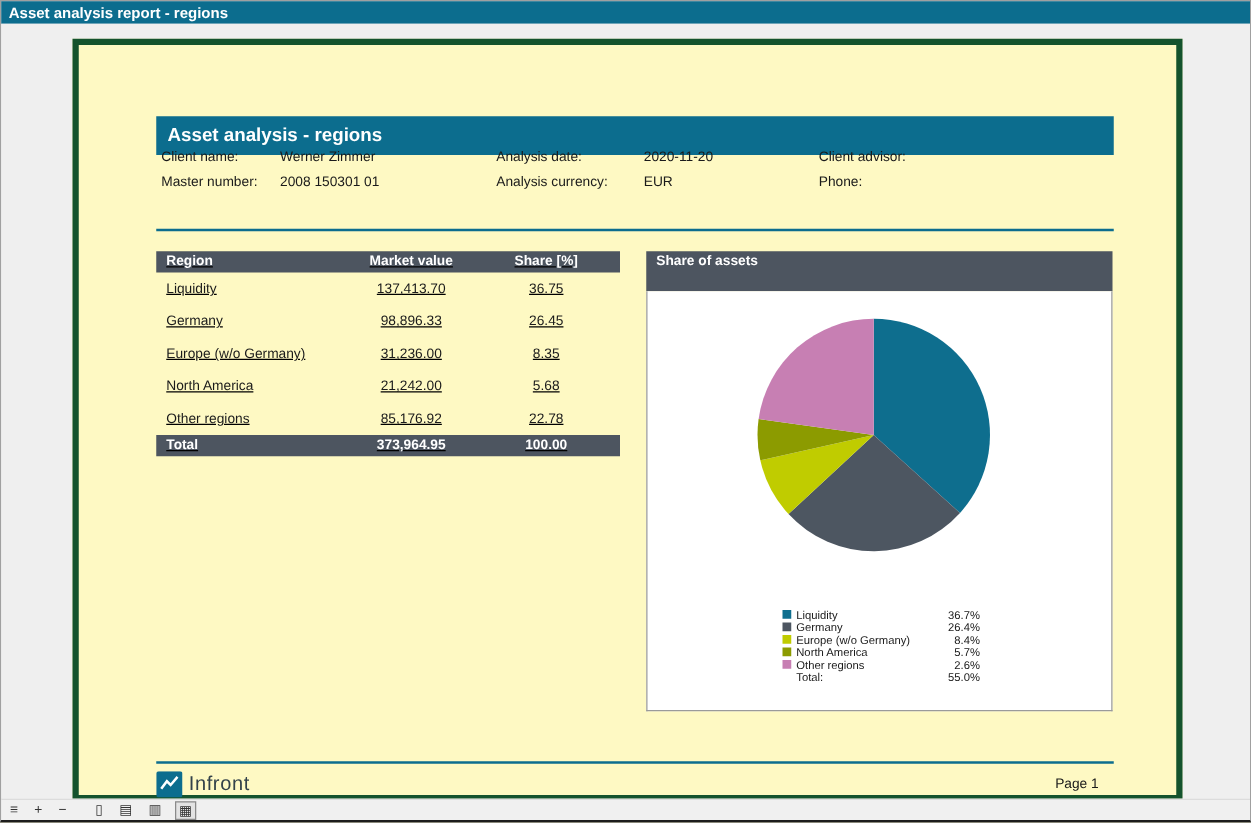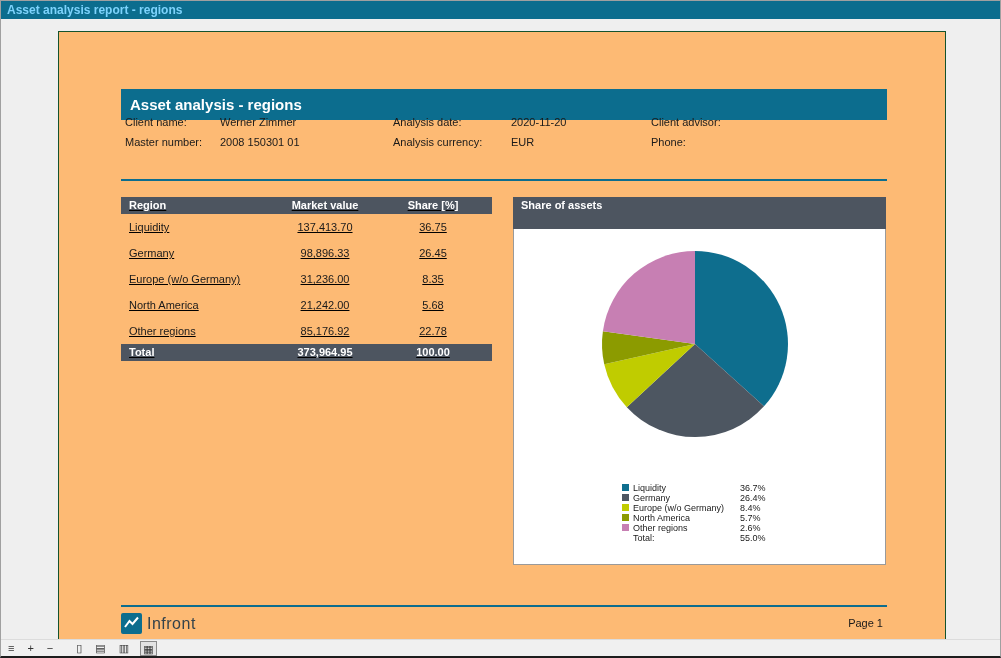--- a/index.html
+++ b/index.html
@@ -10,30 +10,30 @@
     background:#efefef;
     border:1px solid #a0a0a0;
     border-bottom:2px solid #1c1c1c;
   }
   :root {
     --accent-teal:#0c6d8e;
     --header-slate:#4d5560;
   }
   .titlebar {
     position:absolute; left:0; top:0; right:0; height:18px;
-    background:var(--accent-teal); color:#7dd3fc;
+    background:var(--accent-teal); color:#ffffff;
     font-size:12px; font-weight:bold; line-height:18px; padding-left:6px;
   }
   .workspace {
     position:absolute; left:0; top:18px; right:0; bottom:17px;
     background:#efefef; overflow:hidden;
   }
   .page {
     position:absolute; left:57px; top:12px; width:888px; height:610px;
-    background:#fdba74; border:1px solid #14532d;
+    background:#fef9c3; border:5px solid #14532d;
   }
   .band {
     position:absolute; left:62px; top:57px; width:766px; height:31px;
     background:var(--accent-teal); color:#fff;
     font-size:15px; font-weight:bold; line-height:31px; padding-left:9px;
   }
   .client-info {
     position:absolute; left:66px; top:84px; width:800px;
     display:grid; grid-template-columns:95px 173px 118px 140px 150px 1fr;
     grid-auto-rows:20px; font-size:11px; color:#1a1a1a;
@@ -64,21 +64,21 @@
     font-size:11px; height:32px; line-height:17px; padding-left:8px;
   }
   .chart-box {
     position:relative; border:1px solid #9a9a9a; border-top:none;
     height:336px; background:#fff;
   }
   .pie-svg { position:absolute; left:86px; top:20px; }
   .legend { position:absolute; left:108px; top:254px; width:158px; font-size:9px; color:#1a1a1a; }
   .lrow { display:grid; grid-template-columns:11px 1fr 40px; height:10px; line-height:10px; }
   .lrow .swatch { width:7px; height:7px; margin-top:1px; display:inline-block; }
-  .lrow .lval { }
+  .lrow .lval { text-align:right; }
 
   
   .logo { position:absolute; left:62px; top:581px; width:21px; height:21px; }
   .logo-text {
     position:absolute; left:88px; top:581px; height:21px; line-height:21px;
     font-size:16px; color:#33424a; letter-spacing:0.5px;
   }
   .page-label { position:absolute; right:62px; top:585px; font-size:11px; color:#1a1a1a; }
 
   

